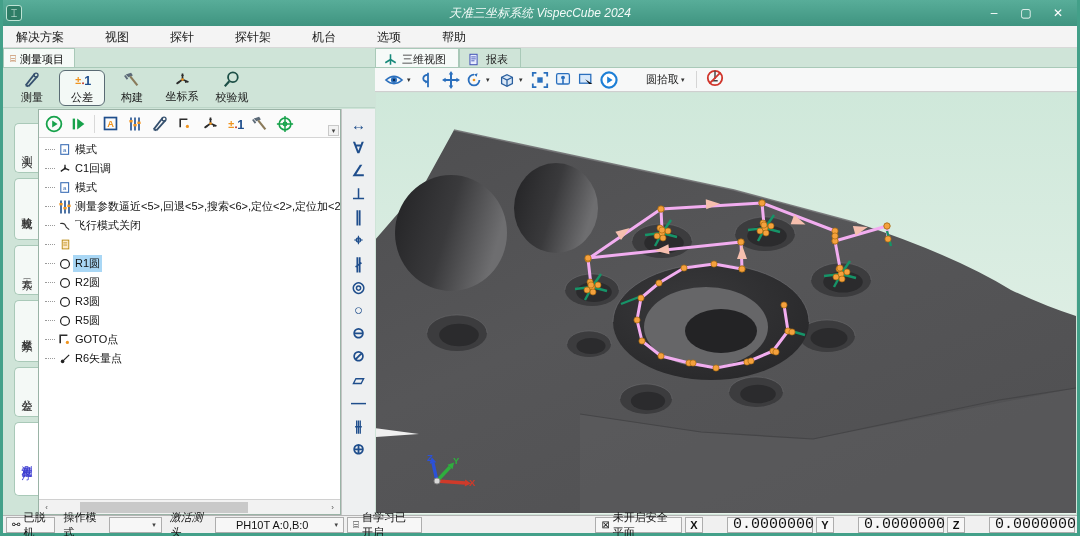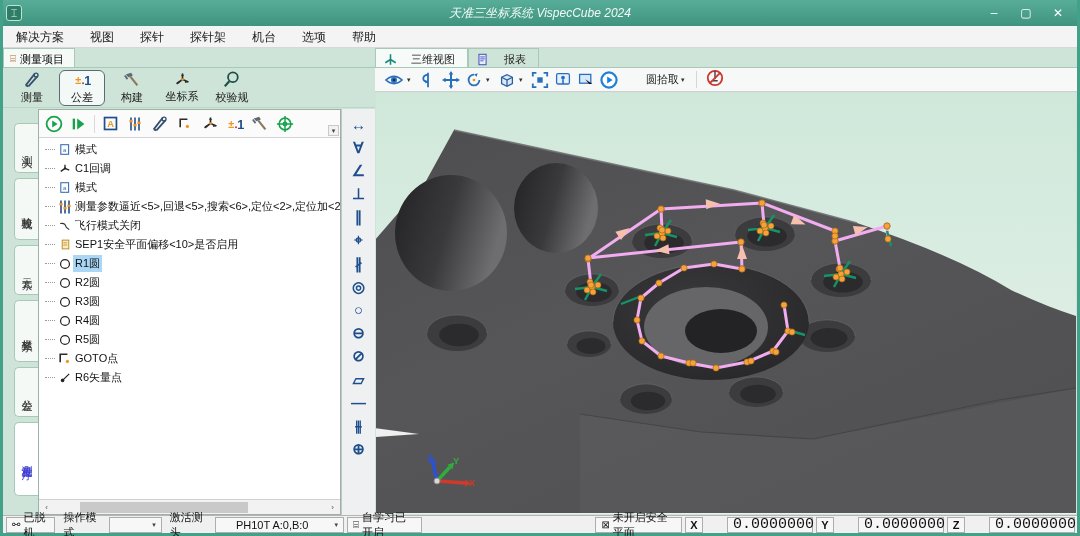--- a/index.html
+++ b/index.html
@@ -9,21 +9,21 @@
   
   .titlebar{position:absolute;left:-3px;top:0;width:1080px;height:26px;
     background:linear-gradient(#58ad99,#3f9480);display:flex;align-items:center;color:#fff;}
   .app-icon{width:16px;height:16px;margin-left:6px;background:#2e7d66;border:1px solid #bfe4d6;border-radius:3px;
     color:#dff3ea;font-size:11px;line-height:14px;text-align:center;}
   .title-text{position:absolute;left:0;right:0;text-align:center;font-size:12px;color:#f2faf7;font-style:italic;}
   .win-controls{margin-left:auto;display:flex;gap:4px;margin-right:8px;z-index:2;}
   .win-btn{width:28px;height:18px;text-align:center;font-size:12px;color:#fff;line-height:18px;cursor:default;}
   
   .menubar{position:absolute;left:0;top:26px;width:1074px;height:22px;background:#f4f4f4;
-    border-bottom:1px solid #d8d8d8;display:flex;align-items:center;}
+    border-bottom:1px solid #d8d8d8;display:flex;align-items:center;gap:15px;}
   .menu-item{padding:0 13px;font-size:12px;color:#222;height:22px;line-height:22px;}
   
   .main{position:absolute;left:0;top:48px;width:1074px;height:467px;display:flex;}
   .left{position:relative;width:372px;height:467px;background:#cfe4d8;}
   .lp-tabrow{height:20px;border-bottom:1px solid #a9c9b8;display:flex;}
   .lp-tab{background:#f5faf7;border:1px solid #a9c9b8;border-bottom:none;font-size:11px;
     padding:2px 10px 0 6px;display:flex;gap:4px;align-items:center;}
   .ribbon{height:40px;display:flex;align-items:center;padding-left:6px;gap:4px;border-bottom:1px solid #bcd6c8;}
   .ribbon-btn{width:46px;height:36px;display:flex;flex-direction:column;align-items:center;justify-content:center;
     font-size:11px;color:#1a1a1a;border:1px solid transparent;border-radius:6px;gap:1px;}
@@ -55,21 +55,21 @@
   .hs-thumb{position:absolute;left:26px;width:168px;top:0;height:11px;background:#c9c9c9;}
   
   .gdt{width:34px;background:#eef0f1;border-left:1px solid #c5c5c5;display:flex;flex-direction:column;
     align-items:center;padding-top:6px;gap:5.2px;}
   .gdt-ic{width:22px;height:18px;display:flex;align-items:center;justify-content:center;
     font-size:15px;color:#1f4e8c;font-weight:bold;line-height:1;}
   
   .right{position:relative;width:702px;height:467px;background:#cfe4d8;}
   .rp-tabs{height:20px;border-bottom:1px solid #a9c9b8;display:flex;}
   .rp-tab{background:#cfe4d8;border:1px solid #a9c9b8;border-bottom:none;font-size:11px;
-    padding:2px 12px 0 8px;display:flex;gap:14px;align-items:center;color:#222;}
+    padding:2px 12px 0 8px;display:flex;gap:5px;align-items:center;color:#222;}
   .rp-tab.active{background:#f6faf8;}
   .view-toolbar{height:24px;background:#f7f8f8;border-bottom:1px solid #cfcfcf;display:flex;align-items:center;
     padding-left:8px;gap:2px;}
   .vt-btn{height:21px;min-width:21px;display:flex;align-items:center;justify-content:center;padding:0 1px;}
   .vt-dd{font-size:7px;color:#333;width:8px;}
   .vt-sep{width:1px;height:17px;background:#d5d5d5;margin:0 5px;}
   .vt-label{font-size:11px;color:#222;margin-left:2px;text-align:center;}
   .viewport{position:absolute;left:1px;top:45px;width:700px;height:421px;overflow:hidden;}
   
   .statusbar{position:absolute;left:0;bottom:0;width:1074px;height:21px;background:#f0f0f0;
@@ -329,21 +329,20 @@
               </div>
               <div class="tree-row">
                 <span class="stub"></span>
                 <span class="ticon">
                   <svg width="11" height="13" viewBox="0 0 20 20">
                     <rect x="4" y="2" width="12" height="16" fill="#fde9c8" stroke="#b8860b" stroke-width="1.6"></rect>
                     <line x1="6" y1="7" x2="13" y2="7" stroke="#b8860b" stroke-width="1.4"></line>
                     <line x1="6" y1="11" x2="13" y2="11" stroke="#b8860b" stroke-width="1.4"></line>
                   </svg>
                 </span>
-                <span class="txt">SEP1安全平面<pln1>偏移&lt;10&gt;是否启用<true></true></pln1></span>
               </div>
               <div class="tree-row sel">
                 <span class="stub"></span>
                 <span class="ticon">
                   <svg width="12" height="12" viewBox="0 0 20 20">
                     <circle cx="10" cy="10" r="7.4" fill="none" stroke="#222" stroke-width="2"></circle>
                   </svg>
                 </span>
                 <span class="txt">R1圆<cir1></cir1></span>
               </div>
@@ -357,29 +356,20 @@
                 <span class="txt">R2圆<cir2></cir2></span>
               </div>
               <div class="tree-row">
                 <span class="stub"></span>
                 <span class="ticon">
                   <svg width="12" height="12" viewBox="0 0 20 20">
                     <circle cx="10" cy="10" r="7.4" fill="none" stroke="#222" stroke-width="2"></circle>
                   </svg>
                 </span>
                 <span class="txt">R3圆<cir3></cir3></span>
-              </div>
-              <div class="tree-row">
-                <span class="stub"></span>
-                <span class="ticon">
-                  <svg width="12" height="12" viewBox="0 0 20 20">
-                    <circle cx="10" cy="10" r="7.4" fill="none" stroke="#222" stroke-width="2"></circle>
-                  </svg>
-                </span>
-                <span class="txt">R4圆<cir4></cir4></span>
               </div>
               <div class="tree-row">
                 <span class="stub"></span>
                 <span class="ticon">
                   <svg width="12" height="12" viewBox="0 0 20 20">
                     <circle cx="10" cy="10" r="7.4" fill="none" stroke="#222" stroke-width="2"></circle>
                   </svg>
                 </span>
                 <span class="txt">R5圆<cir5></cir5></span>
               </div>
@@ -730,21 +720,21 @@
   <div class="statusbar">
     <div class="sb-box">
       <span style="font-size:10px;">⚯</span>
       <span>已脱机</span>
     </div>
     <div class="sb-box sb-label">操作模式</div>
     <div class="sb-box sb-combo">
       <span></span>
       <span class="sb-dd">▾</span>
     </div>
-    <div class="sb-box sb-label" style="">激活测头</div>
+    <div class="sb-box sb-label" style="font-style:italic;">激活测头</div>
     <div class="sb-box sb-combo wide">
       <span>PH10T A:0,B:0</span>
       <span class="sb-dd">▾</span>
     </div>
     <div class="sb-spacer"></div>
     <div class="sb-box" style="margin-right:170px;">
       <span style="font-size:10px;">⌸</span>
       <span>自学习已开启</span>
     </div>
     <div class="sb-spacer"></div>

